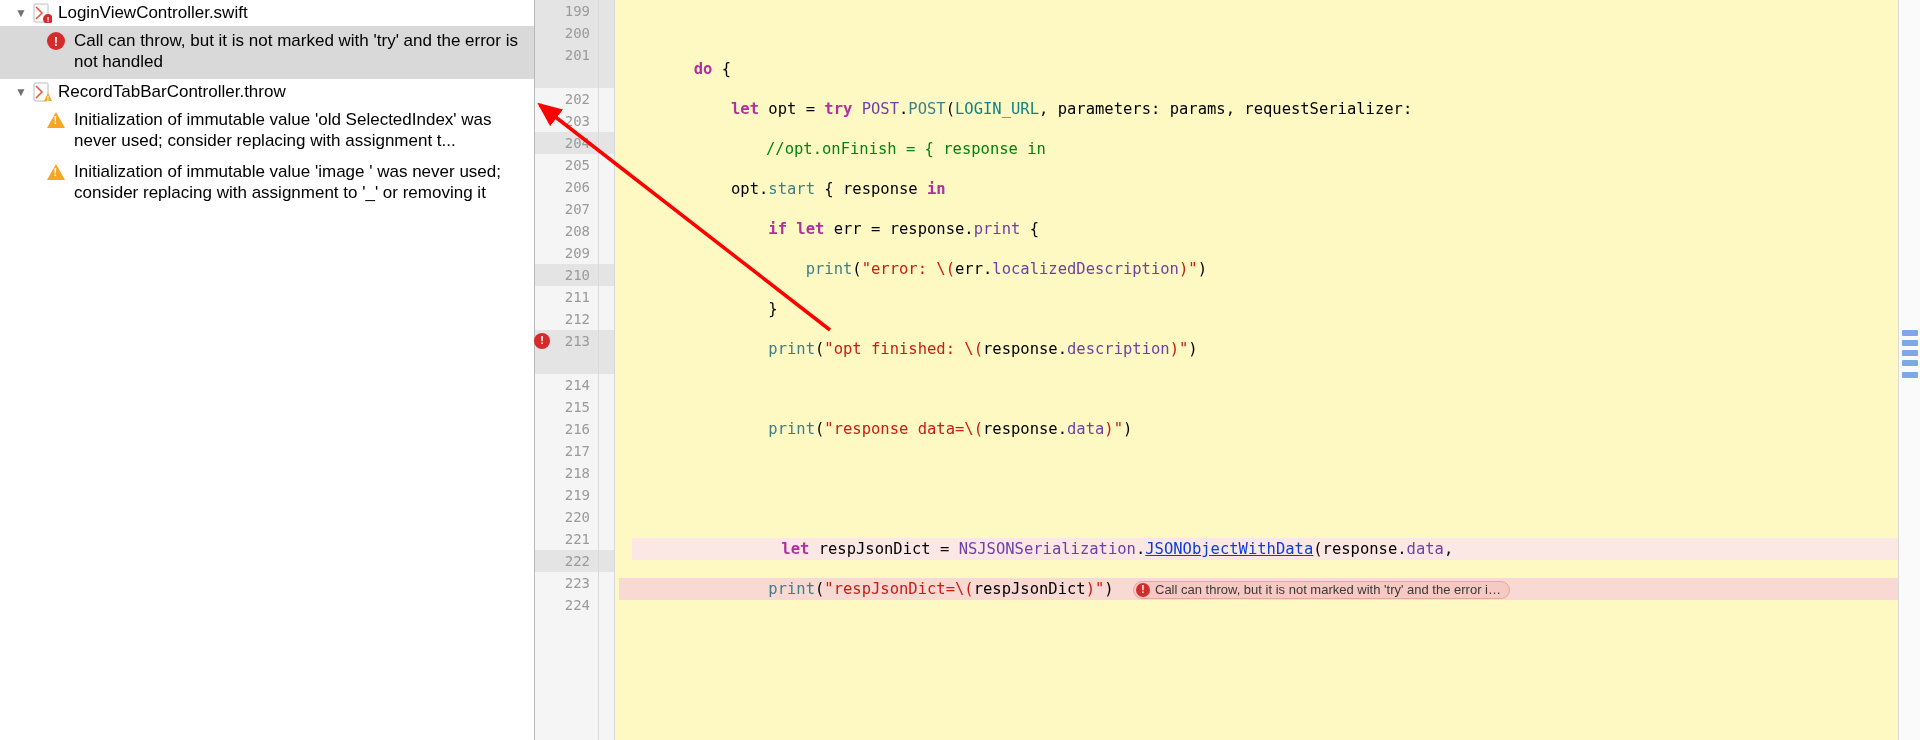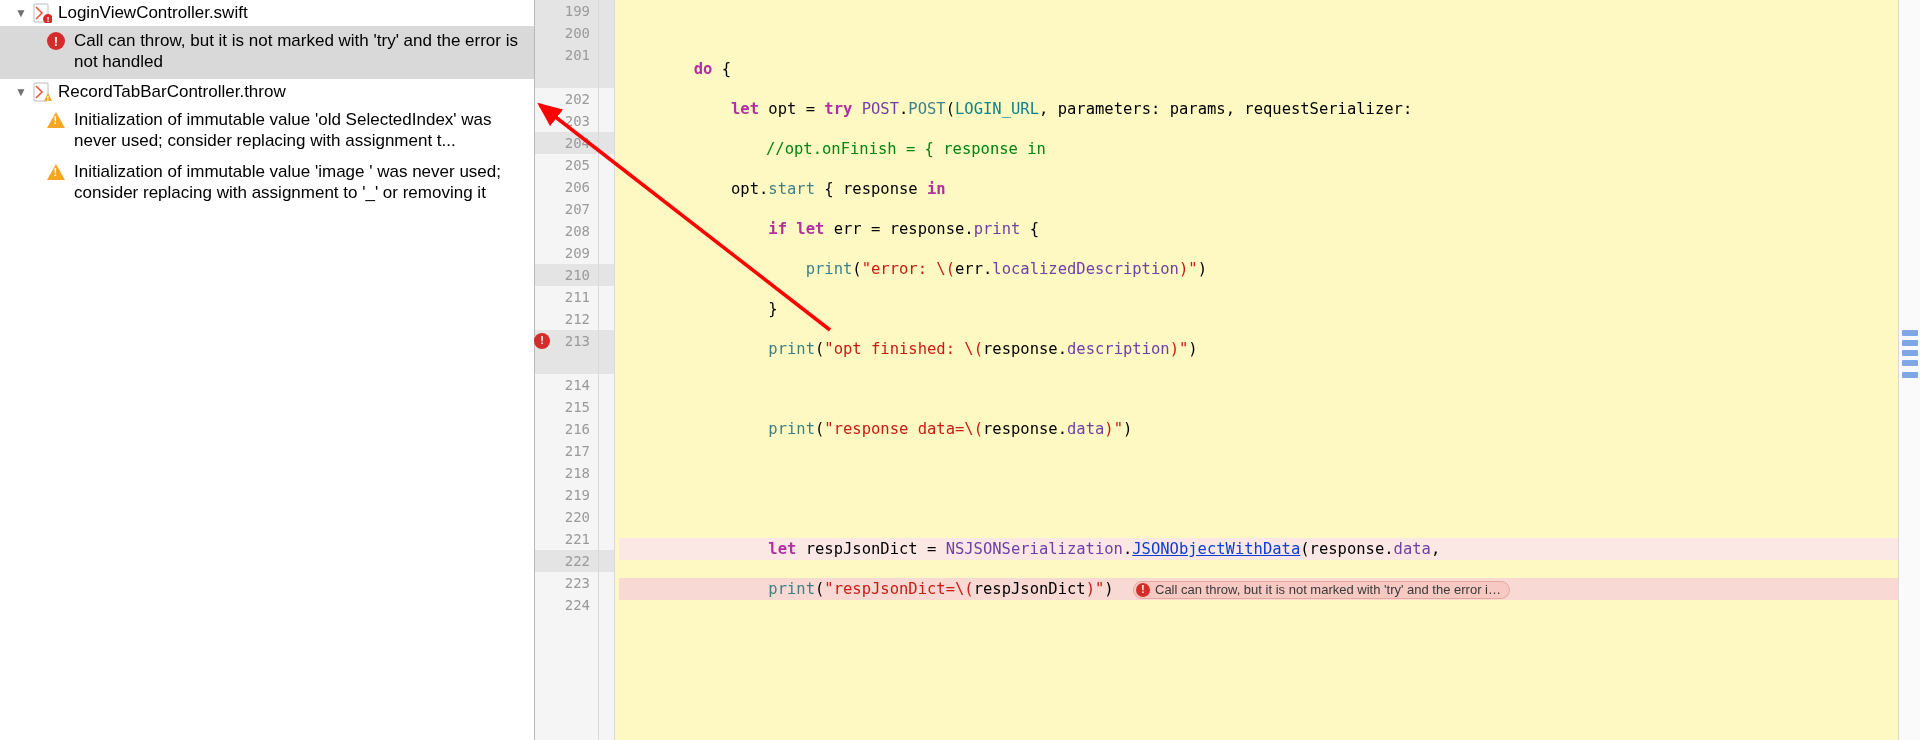--- a/index.html
+++ b/index.html
@@ -160,21 +160,21 @@
     position: relative;
     padding-left: 4px;
     min-width: 0;
     overflow: hidden;
   }
   .cline {
     height: 22px;
     line-height: 22px;
     position: relative;
   }
-  .cline.err-hl { background: #fbe7e4; }
+  .cline.err-hl { background: #fbe7e4; margin-left: 13px; }
   .cline.err-hl-strong { background: #f9d9d4; }
 
   .kw { color: #b12fa1; font-weight: bold; }
   .fn { color: #3e8087; }
   .type { color: #6f41a7; }
   .ident { color: #0d8387; }
   .str { color: #c81b13; }
   .strint { font-weight: normal; }
   .comment { color: #008311; margin-left: 35px; }
   .link { color: #0b3fd1; text-decoration: underline; }

